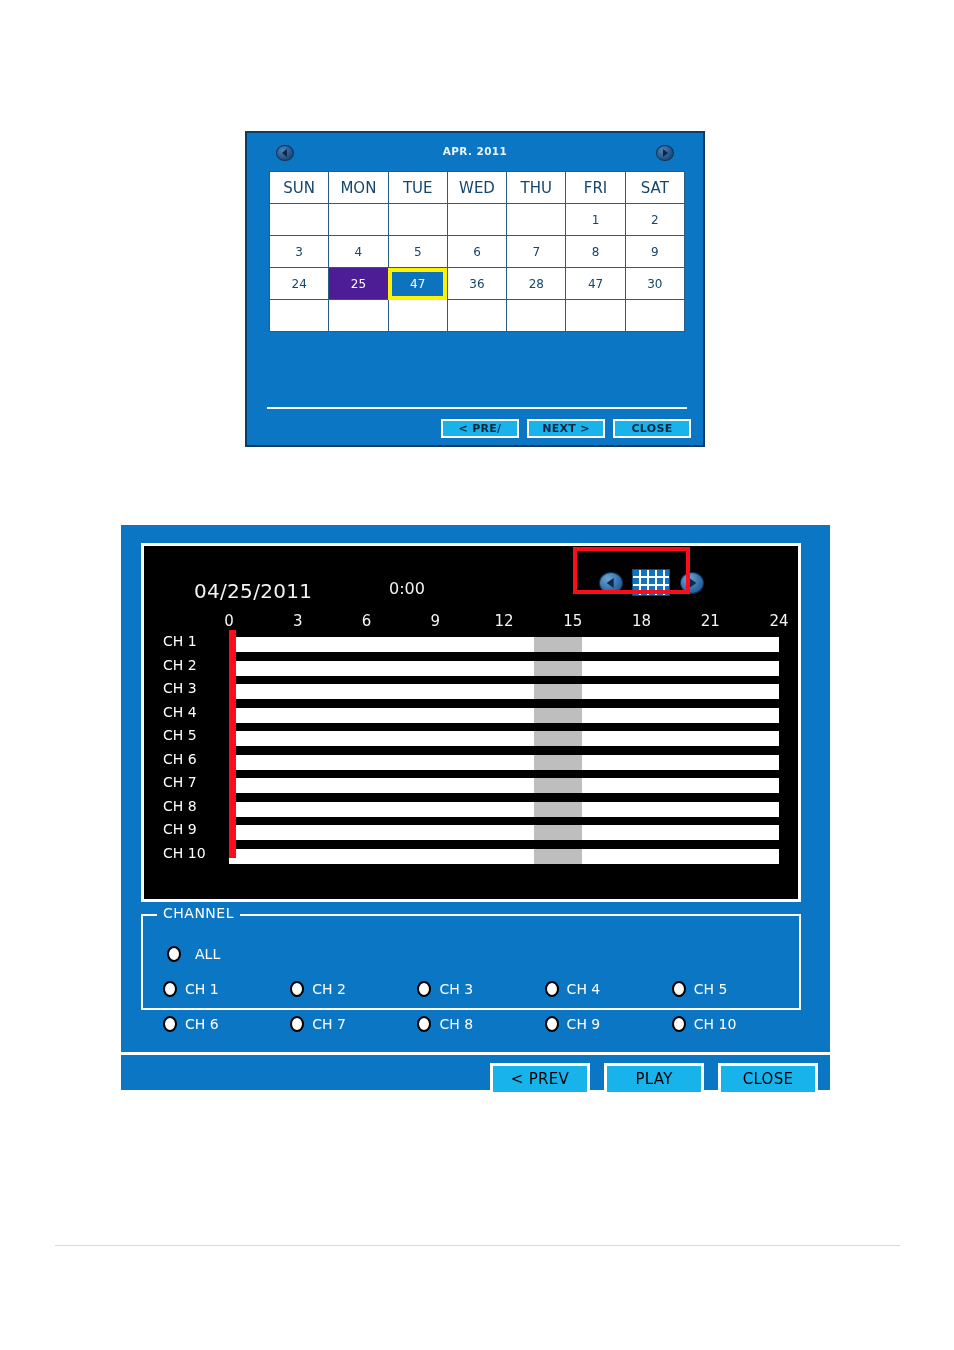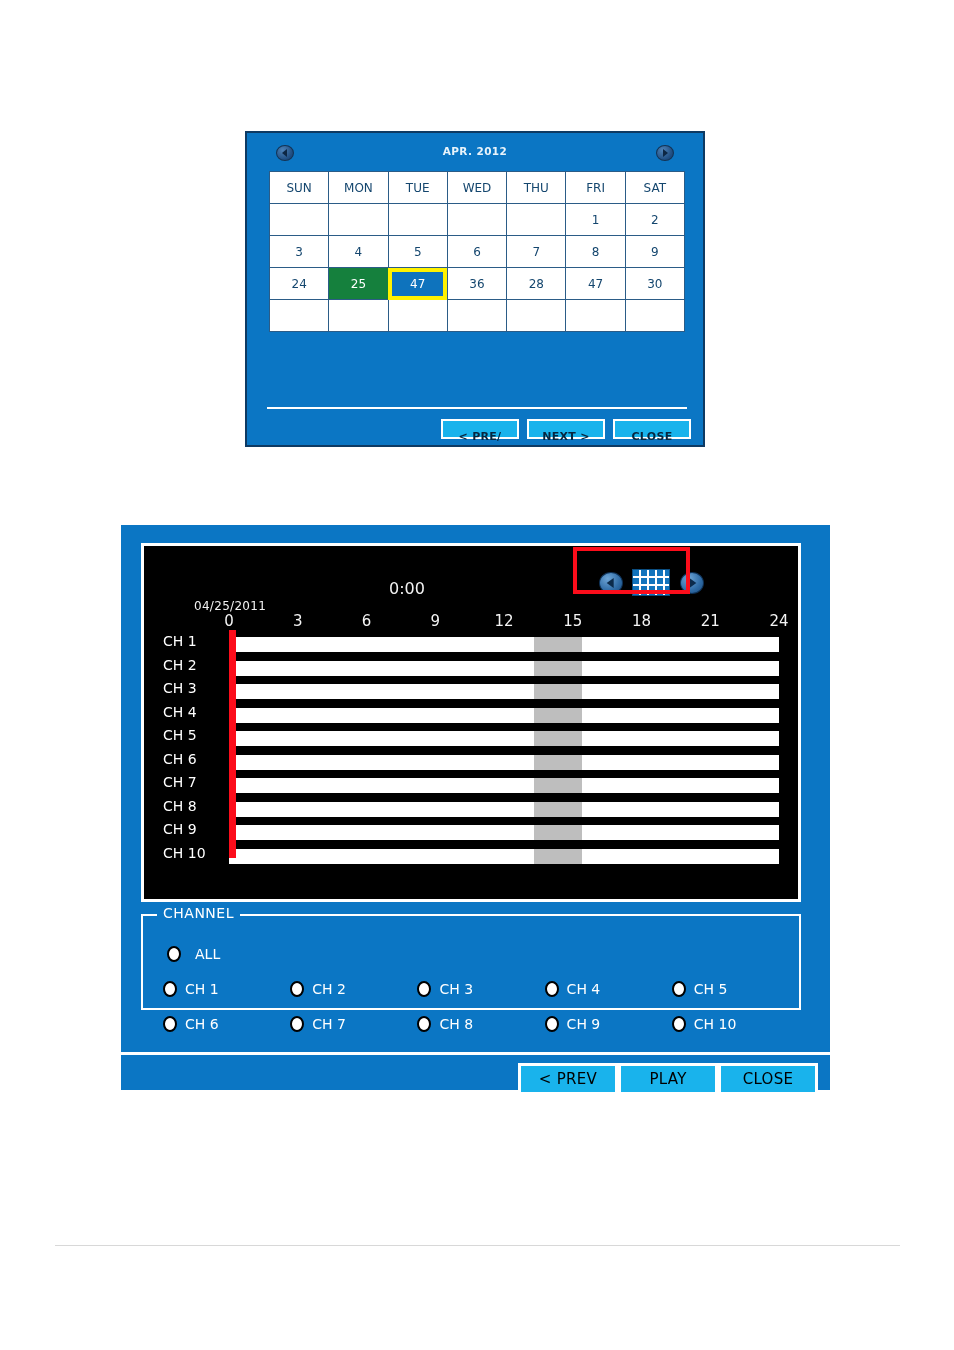--- a/index.html
+++ b/index.html
@@ -81,23 +81,23 @@
     border: 1px solid #2b5c87;
     background: #ffffff;
     height: 31px;
     text-align: center;
     vertical-align: middle;
     font-size: 12px;
     color: #14466e;
     font-weight: normal;
     padding: 0;
   }
-  #calendar-grid th { font-size: 12px; }
+  #calendar-grid th { font-size: 15px; }
   #calendar-grid td.sel-day {
-    background: #15803d;
+    background: #4c1d95;
     color: #ffffff;
   }
   #calendar-grid td.focus-day {
     background: #0e73bd;
     color: #ffffff;
     outline: 4px solid #fff200;
     outline-offset: -4px;
     position: relative;
     z-index: 3;
   }
@@ -117,21 +117,21 @@
     top: 286px;
     display: flex;
     gap: 8px;
   }
   .cal-btn {
     background: #19b3ec;
     border: 2px solid #ffffff;
     color: #06263f;
     font-size: 11px;
     font-weight: bold;
-    padding: 8px;
+    padding: 0;
     width: 78px;
     height: 19px;
     line-height: 15px;
     text-align: center;
     box-sizing: border-box;
     letter-spacing: 0.3px;
   }
 
   
   #search-dialog {
@@ -153,23 +153,22 @@
     background: #000000;
     border: 3px solid #ffffff;
     box-sizing: border-box;
   }
 
   #timeline-datetime {
     position: absolute;
     left: 50px;
     top: 33px;
     color: #f2f2f2;
-    font-size: 12px;
+    font-size: 20px;
     letter-spacing: 0.3px;
-    margin-top: 20px;
   }
   #timeline-time {
     position: absolute;
     left: 245px;
     top: 33px;
     color: #f2f2f2;
     font-size: 16px;
   }
 
   
@@ -367,20 +366,21 @@
     width: 709px;
     height: 3px;
     background: #ffffff;
   }
 
   #search-buttons {
     position: absolute;
     right: 12px;
     top: 538px;
     display: flex;
+    gap: 14px;
   }
   .search-btn {
     background: #19b3ec;
     border: 3px solid #ffffff;
     color: #000000;
     font-size: 15px;
     width: 100px;
     height: 32px;
     line-height: 26px;
     text-align: center;
@@ -400,21 +400,21 @@
 </style>
 </head>
 <body>
 
 <div id="calendar-dialog">
 
   <div id="calendar-header">
     <div class="nav-circle" id="calendar-prev-month">
       <i></i>
     </div>
-    <div id="calendar-title">APR. 2012</div>
+    <div id="calendar-title">APR. 2011</div>
     <div class="nav-circle" id="calendar-next-month">
       <i></i>
     </div>
   </div>
 
   <table id="calendar-grid">
     <thead>
       <tr>
         <th>SUN</th>
         <th>MON</th>

